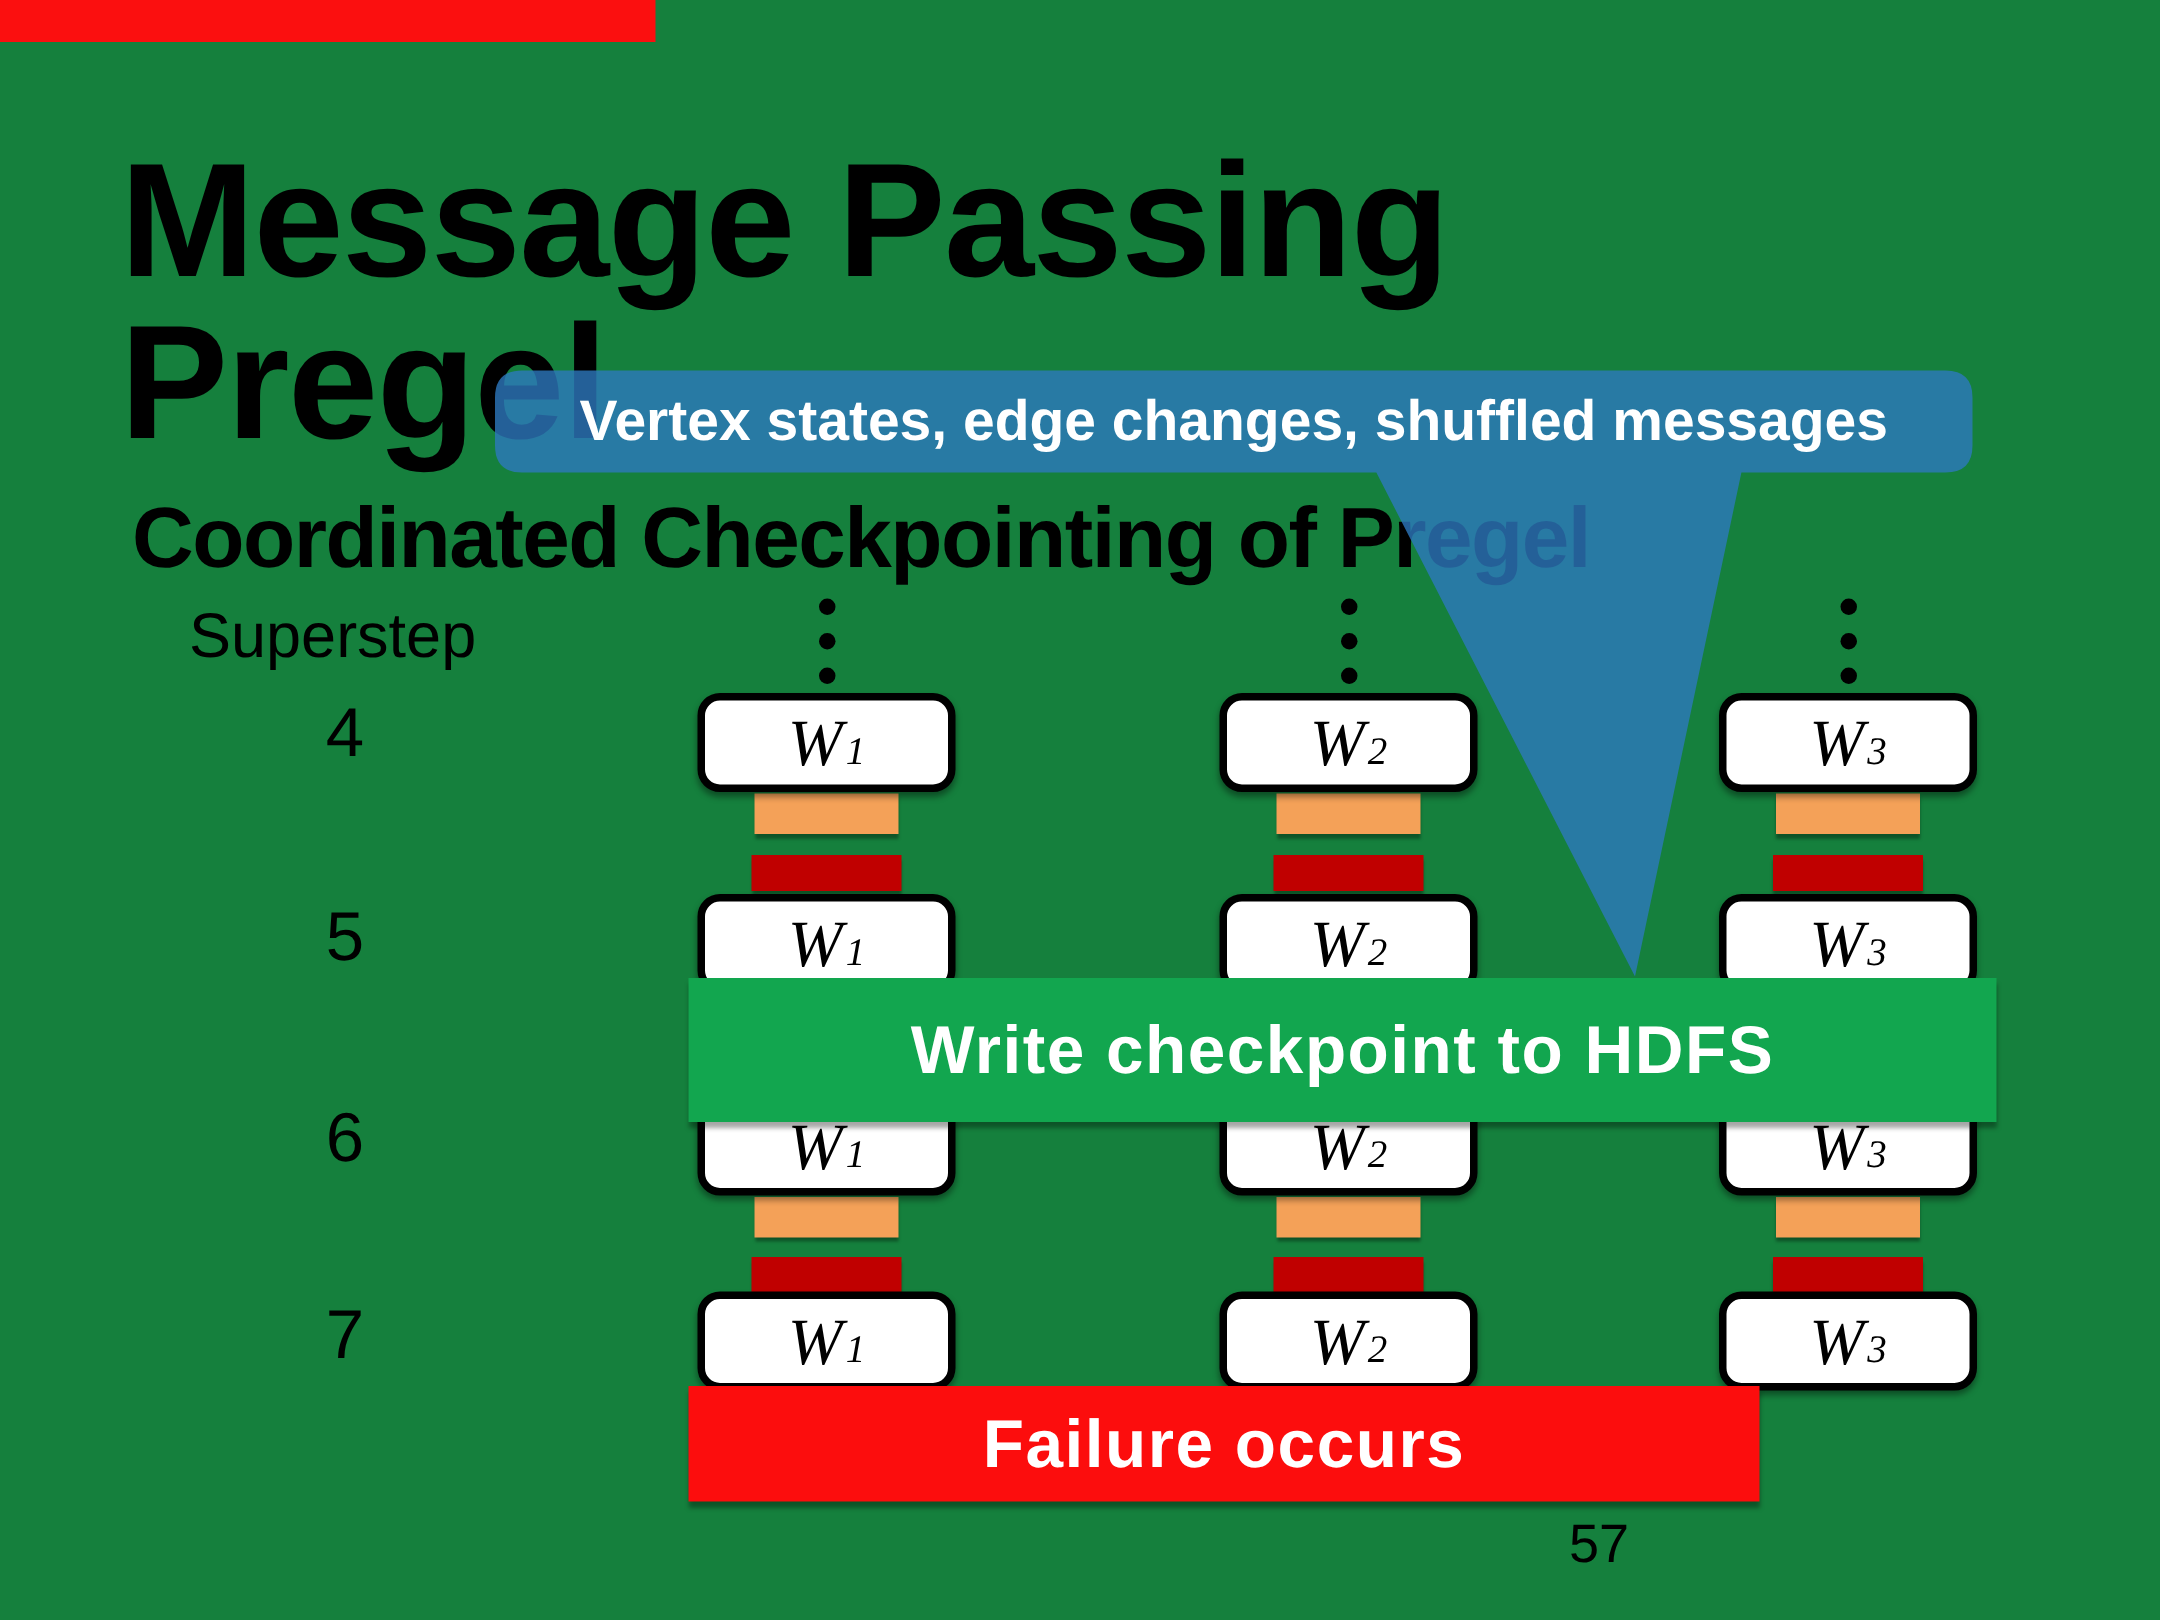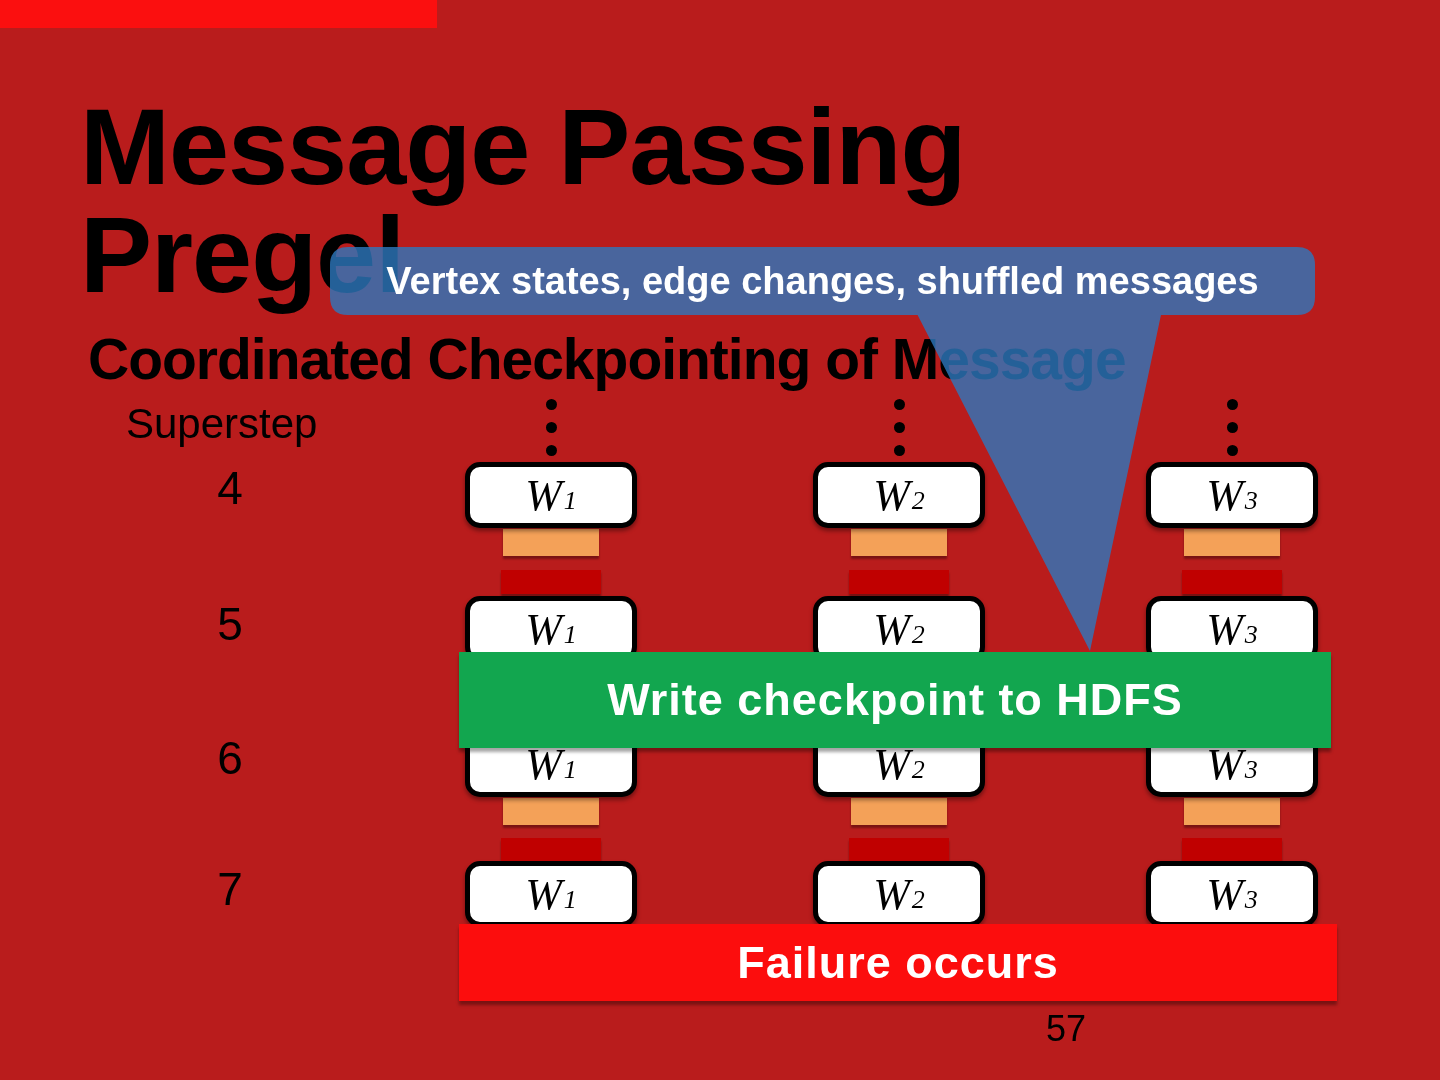--- a/index.html
+++ b/index.html
@@ -1,19 +1,19 @@
 <!DOCTYPE html>
 <html><head>
 <meta charset="utf-8">
 <style>
   html,body{margin:0;padding:0;background:#888;}
   .slide{
     position:relative;
     width:1440px;height:1080px;
-    background:#b91c1c;
+    background:#15803d;
     overflow:hidden;
     font-family:"Liberation Sans",sans-serif;
   }
 
   
   .top-bar{
     position:absolute;left:0;top:0;width:437px;height:28px;
     background:#fb0f0f;
   }
 
@@ -75,21 +75,21 @@
 
   
   .checkpoint-bar{
     position:absolute;left:459px;top:652px;width:872px;height:96px;
     background:#12a64f;z-index:4;
     box-shadow:0 4px 3px rgba(0,0,0,0.35);
     display:flex;align-items:center;justify-content:center;
     color:#fff;font-weight:bold;font-size:45px;letter-spacing:1px;
   }
   .failure-bar{
-    position:absolute;left:459px;top:924px;width:878px;height:77px;
+    position:absolute;left:459px;top:924px;width:714px;height:77px;
     background:#fc0d0d;z-index:4;
     box-shadow:0 4px 3px rgba(0,0,0,0.35);
     display:flex;align-items:center;justify-content:center;
     color:#fff;font-weight:bold;font-size:45px;letter-spacing:1px;
   }
 
   
   .callout-svg{position:absolute;left:0;top:0;width:1440px;height:1080px;z-index:3;pointer-events:none;}
   .callout-text{
     position:absolute;left:330px;top:247px;width:985px;height:68px;z-index:3;
@@ -105,21 +105,21 @@
 </style>
 </head>
 <body>
 
 <div class="slide">
 
   <div class="top-bar"></div>
 
   <div class="title"><span>Message Passing</span><br><span>Pregel</span></div>
 
-  <div class="subtitle">Coordinated Checkpointing of Message</div>
+  <div class="subtitle">Coordinated Checkpointing of Pregel</div>
 
   <div class="superstep-label">Superstep</div>
   <div class="stepnum s4">4</div>
   <div class="stepnum s5">5</div>
   <div class="stepnum s6">6</div>
   <div class="stepnum s7">7</div>
 
   <div class="dots c1">
       <span class="dot"></span>
       <span class="dot"></span>

